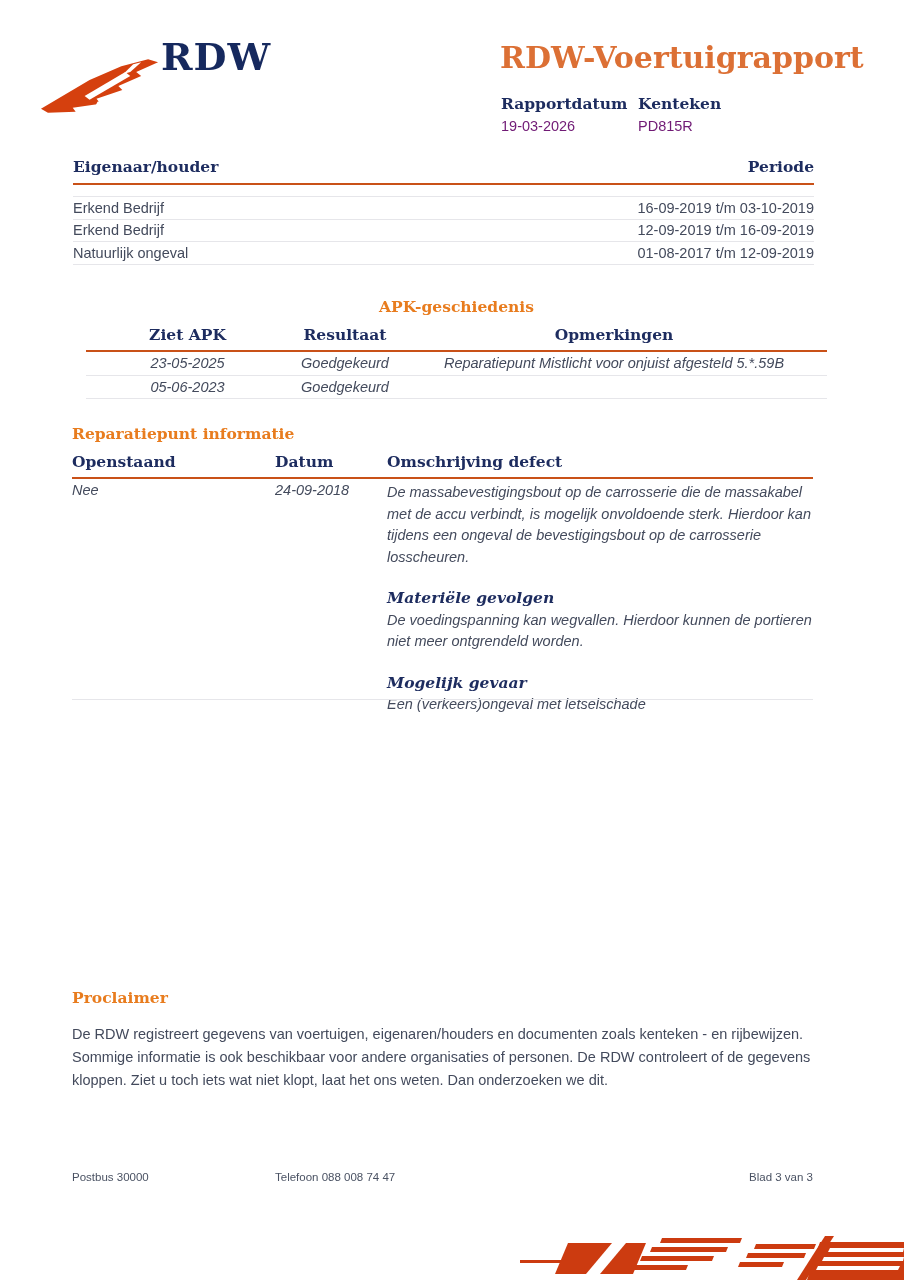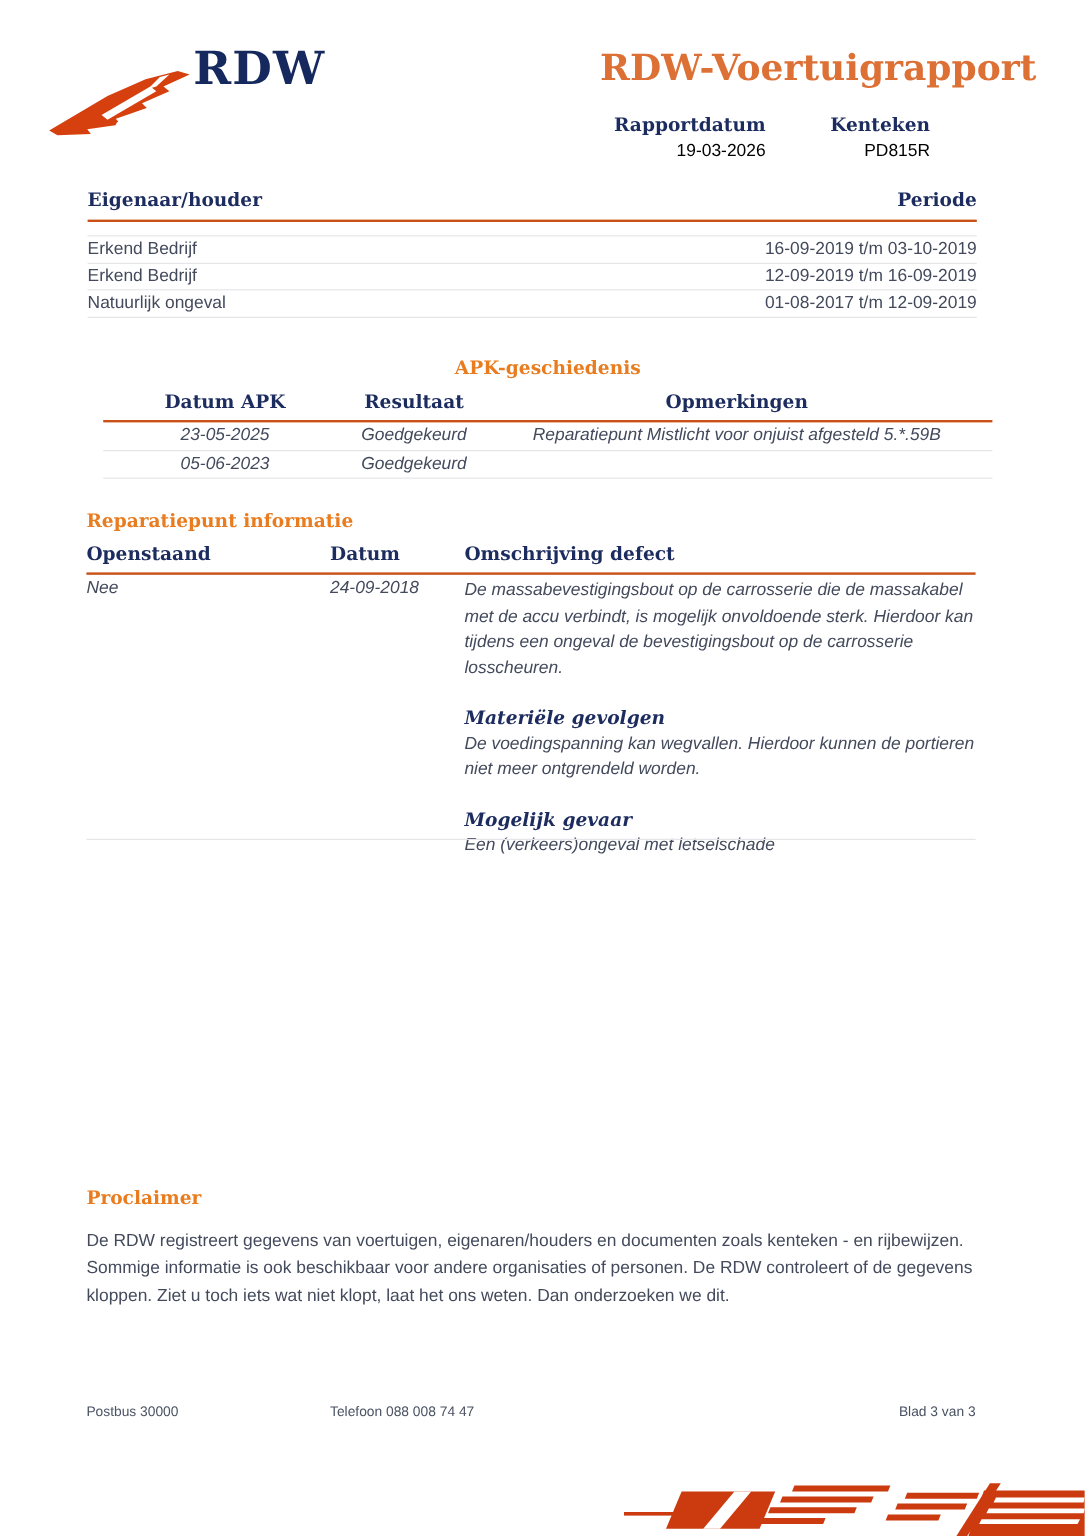--- a/index.html
+++ b/index.html
@@ -21,26 +21,26 @@
     font-weight:bold; font-size:38px; letter-spacing:1px;
     color:#16295E;
   }
   #doc-title {
     left:500px; top:40px;
     font-family:"DejaVu Serif", serif;
     font-weight:bold; font-size:30px;
     color:#DC7035;
   }
   #report-meta { left:501px; top:94px; display:flex; }
-  .meta-col { width:137px;text-align:right; }
+  .meta-col { width:137px; }
   .meta-label {
     font-family:"DejaVu Serif", serif; font-weight:bold;
     font-size:15.5px; color:#1D2C5F;
   }
-  .meta-value { margin-top:5px; font-size:14.5px; color:#000000; }
+  .meta-value { margin-top:5px; font-size:14.5px; color:#701a75; }
 
   
   .slab-head {
     font-family:"DejaVu Serif", serif; font-weight:bold;
     font-size:15.5px; color:#1D2C5F;
   }
   .section-title {
     font-family:"DejaVu Serif", serif; font-weight:bold;
     font-size:15.5px; color:#E87C1E;
   }
@@ -134,21 +134,21 @@
     <div class="owner-row">
       <span>Natuurlijk ongeval</span>
       <span>01-08-2017 t/m 12-09-2019</span>
     </div>
   </div>
 </div>
 
 <div id="apk-section" class="abs">
   <div class="section-title">APK-geschiedenis</div>
   <div class="table-head orange-rule-bottom">
-    <span class="c1 slab-head">Datum APK</span>
+    <span class="c1 slab-head">Ziet APK</span>
     <span class="c2 slab-head">Resultaat</span>
     <span class="c3 slab-head">Opmerkingen</span>
   </div>
   <div class="table-row">
     <span class="c1">23-05-2025</span>
     <span class="c2">Goedgekeurd</span>
     <span class="c3">Reparatiepunt Mistlicht voor onjuist afgesteld 5.*.59B</span>
   </div>
   <div class="table-row">
     <span class="c1">05-06-2023</span>

